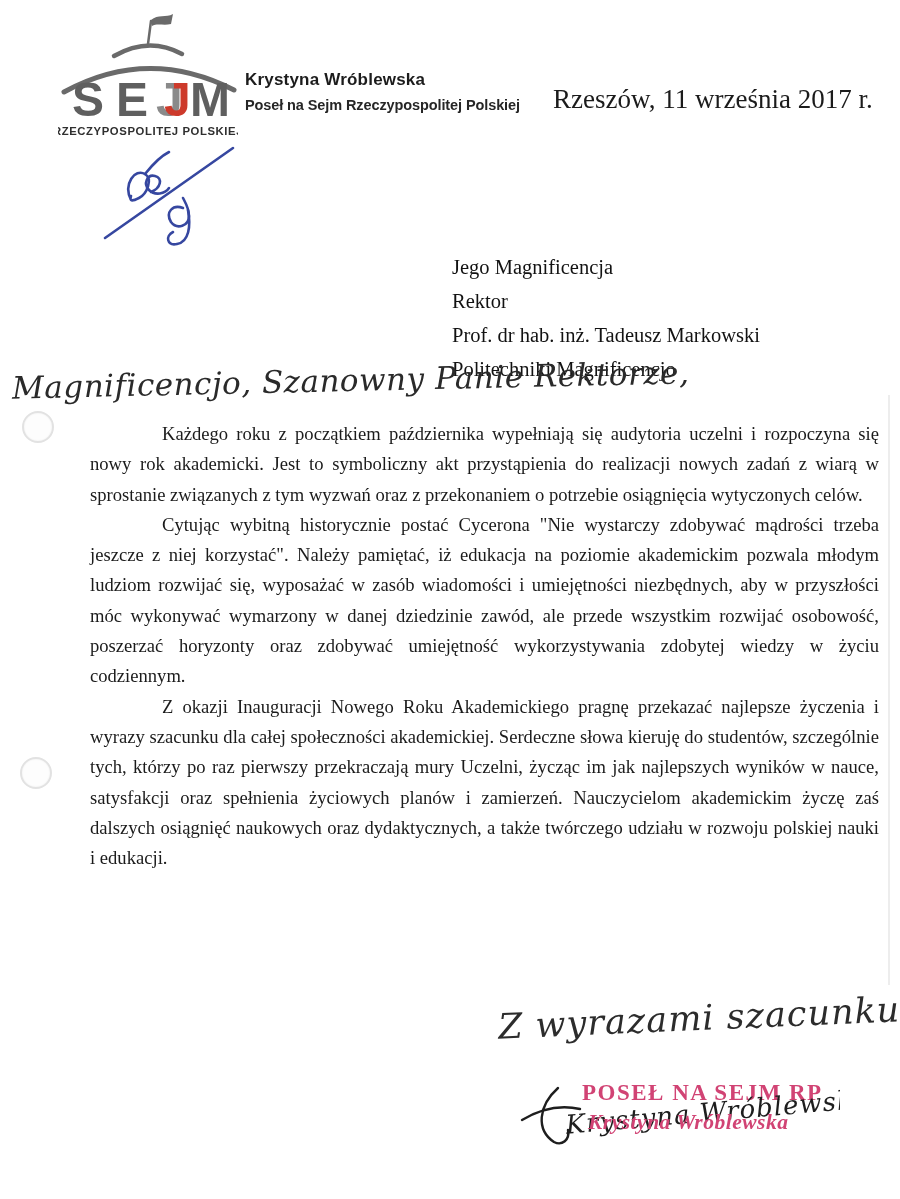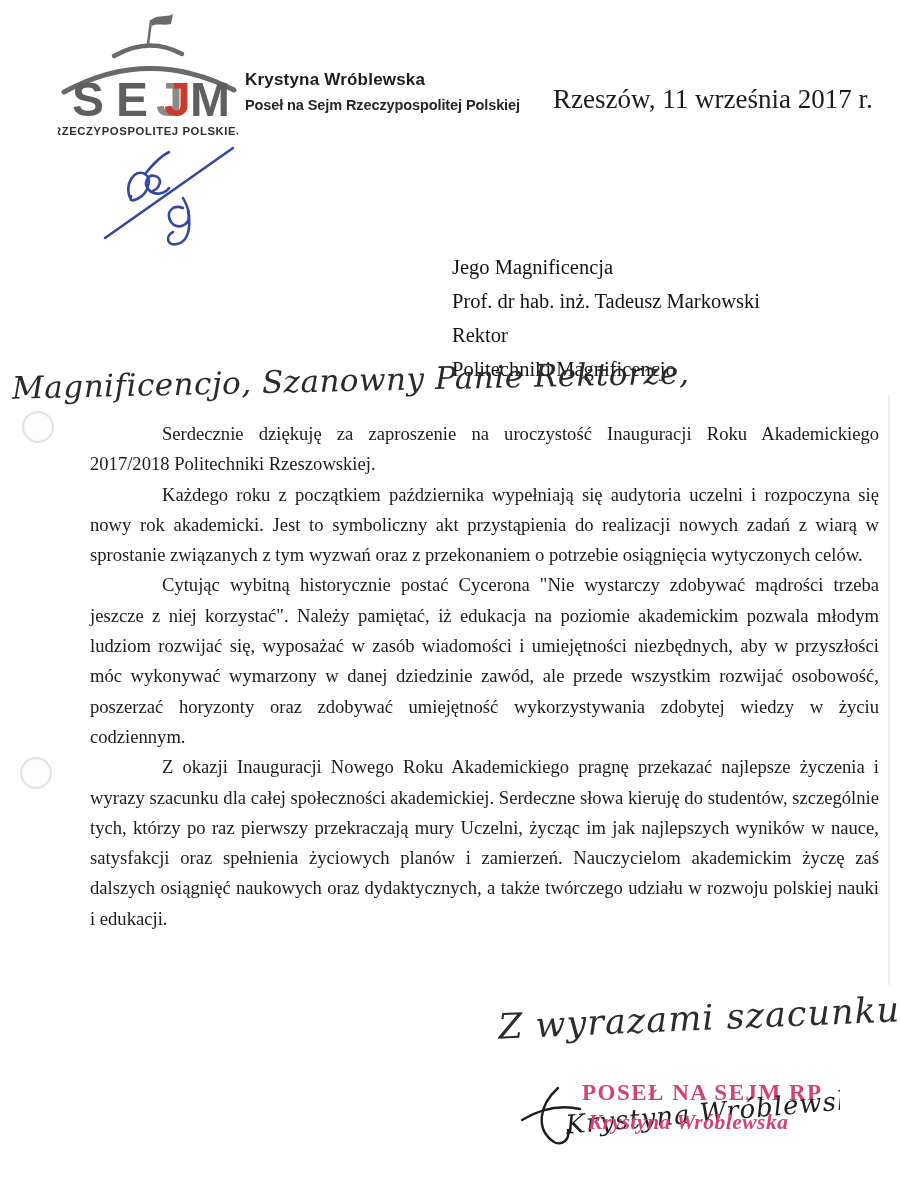--- a/index.html
+++ b/index.html
@@ -69,29 +69,28 @@
       <path d="M36,62 C28,46 40,30 50,36 C58,41 52,56 44,60 C38,63 34,64 36,58"></path>
       <path d="M50,36 C58,26 66,18 74,14"></path>
       <path d="M56,54 C66,50 68,40 60,38 C52,36 48,46 54,52 C60,58 70,56 74,50"></path>
       <path d="M88,70 C78,66 70,74 76,84 C82,92 94,88 94,78 C94,70 90,64 88,60"></path>
       <path d="M93,72 C96,88 94,104 82,106 C72,108 70,98 78,94"></path>
     </g>
   </svg>
 
   <div class="recipient">
     <div>Jego Magnificencja</div>
+    <div>Rektor</div>
     <div>Prof. dr hab. inż. Tadeusz Markowski</div>
-    <div>Rektor</div>
     <div>Politechniki Magnificencjo</div>
   </div>
 
   <div class="salutation hand">Magnificencjo, Szanowny Panie Rektorze,</div>
 
   <div class="body-text">
-    <p>Serdecznie dziękuję za zaproszenie na uroczystość Inauguracji Roku Akademickiego 2017/2018 Politechniki Rzeszowskiej.</p>
     <p>Każdego roku z początkiem października wypełniają się audytoria uczelni i rozpoczyna się nowy rok akademicki. Jest to symboliczny akt przystąpienia do realizacji nowych zadań z wiarą w sprostanie związanych z tym wyzwań oraz z przekonaniem o potrzebie osiągnięcia wytyczonych celów.</p>
     <p>Cytując wybitną historycznie postać Cycerona "Nie wystarczy zdobywać mądrości trzeba jeszcze z niej korzystać". Należy pamiętać, iż edukacja na poziomie akademickim pozwala młodym ludziom rozwijać się, wyposażać w zasób wiadomości i umiejętności niezbędnych, aby w przyszłości móc wykonywać wymarzony w danej dziedzinie zawód, ale przede wszystkim rozwijać osobowość, poszerzać horyzonty oraz zdobywać umiejętność wykorzystywania zdobytej wiedzy w życiu codziennym.</p>
     <p>Z okazji Inauguracji Nowego Roku Akademickiego pragnę przekazać najlepsze życzenia i wyrazy szacunku dla całej społeczności akademickiej. Serdeczne słowa kieruję do studentów, szczególnie tych, którzy po raz pierwszy przekraczają mury Uczelni, życząc im jak najlepszych wyników w nauce, satysfakcji oraz spełnienia życiowych planów i zamierzeń. Nauczycielom akademickim życzę zaś dalszych osiągnięć naukowych oraz dydaktycznych, a także twórczego udziału w rozwoju polskiej nauki i edukacji.</p>
   </div>
 
   <div class="punch h1"></div>
   <div class="punch h2"></div>
   <div class="scan-edge"></div>
 
   <div class="closing hand">Z wyrazami szacunku</div>

